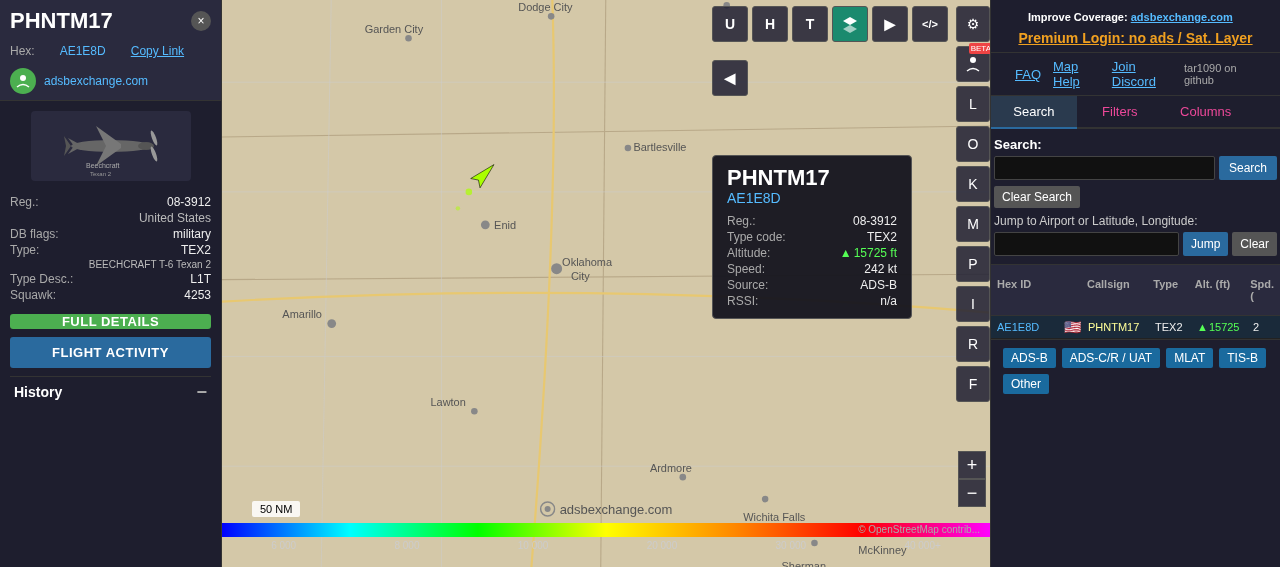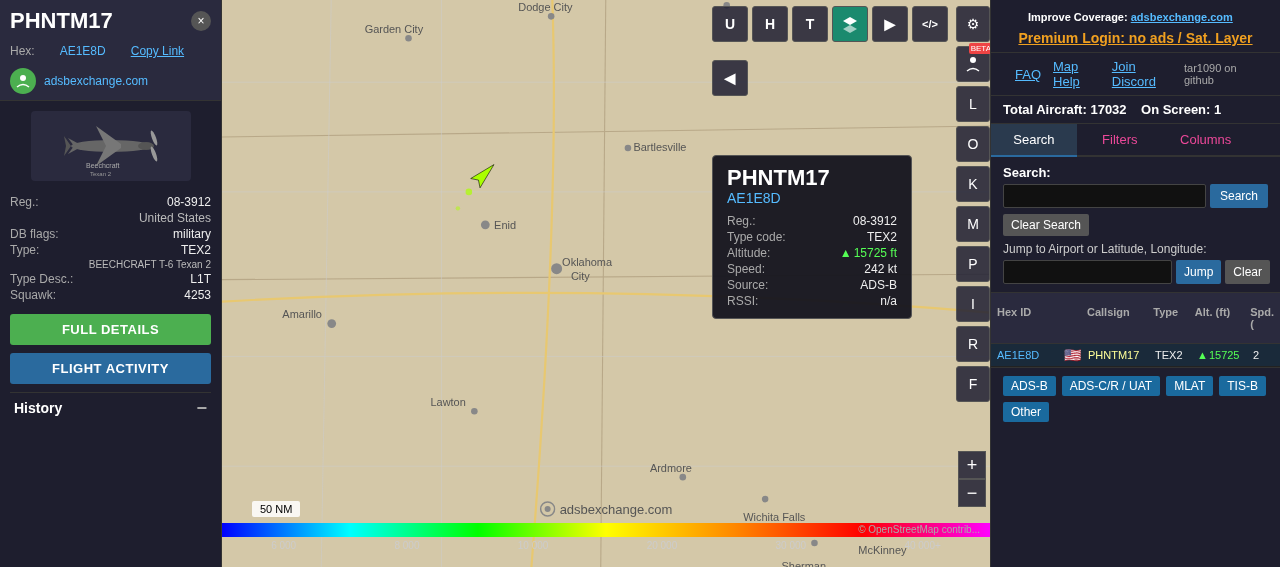--- a/index.html
+++ b/index.html
@@ -80,21 +80,21 @@
       display: grid;
       grid-template-columns: auto 1fr;
       gap: 2px 8px;
       font-size: 12px;
     }
     .info-label { color: #aaa; }
     .info-value { color: #eee; text-align: right; }
     .info-value.sub { color: #bbb; }
     .btn-full {
       margin: 8px 10px 4px;
-      padding: 8px;
+      padding: 0;
       background: #4caf50;
       color: #fff;
       font-weight: bold;
       text-align: center;
       border-radius: 3px;
       cursor: pointer;
       font-size: 13px;
       letter-spacing: 0.5px;
     }
     .btn-flight {
@@ -323,21 +323,21 @@
       color: #ec4899;
       border-bottom: 2px solid transparent;
       margin-bottom: -2px;
     }
     .tab.active {
       color: #fff;
       border-bottom: 2px solid #2a6a9e;
       background: #2a3a4e;
     }
     .search-section {
-      padding: 8px 12px;
+      padding: 8px 3px;
       border-bottom: 1px solid #333;
     }
     .search-label { font-size: 13px; font-weight: bold; color: #fff; margin-bottom: 4px; }
     .search-row {
       display: flex;
       gap: 4px;
       margin-bottom: 6px;
     }
     .search-input {
       flex: 1;
@@ -675,27 +675,20 @@
     <div class="premium-login">Premium Login: no ads / Sat. Layer</div>
   </div>
 
   <div class="right-links">
     <span class="right-link">FAQ</span>
     <span class="right-link">Map Help</span>
     <span class="right-link">Join Discord</span>
     <span class="github-link">tar1090 on github</span>
   </div>
 
-  <div class="stats-bar">
-    <span>Total Aircraft:</span>
-    <span>17032</span>
-    &nbsp;&nbsp;
-    <span>On Screen:</span>
-    <span>1</span>
-  </div>
 
   <div class="tab-bar">
     <div class="tab active">Search</div>
     <div class="tab">Filters</div>
     <div class="tab">Columns</div>
     <div class="tab" style="flex:0.3;"></div>
   </div>
 
   <div class="search-section">
     <div class="search-label">Search:</div>

